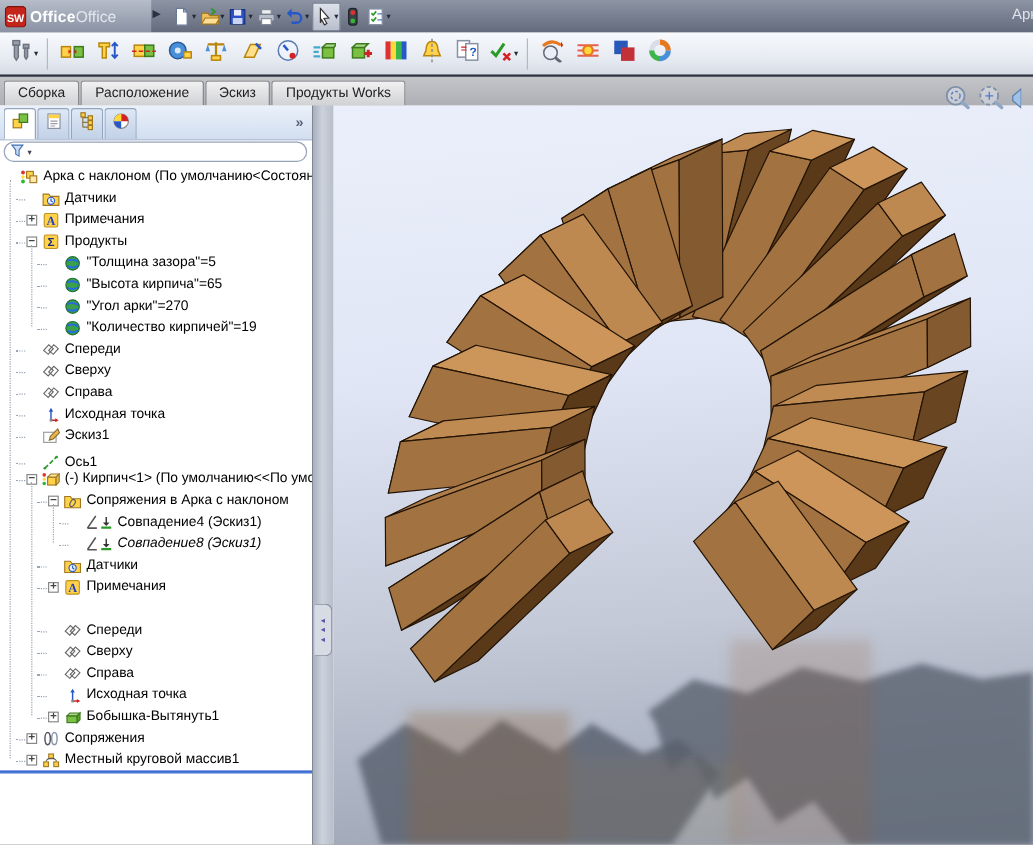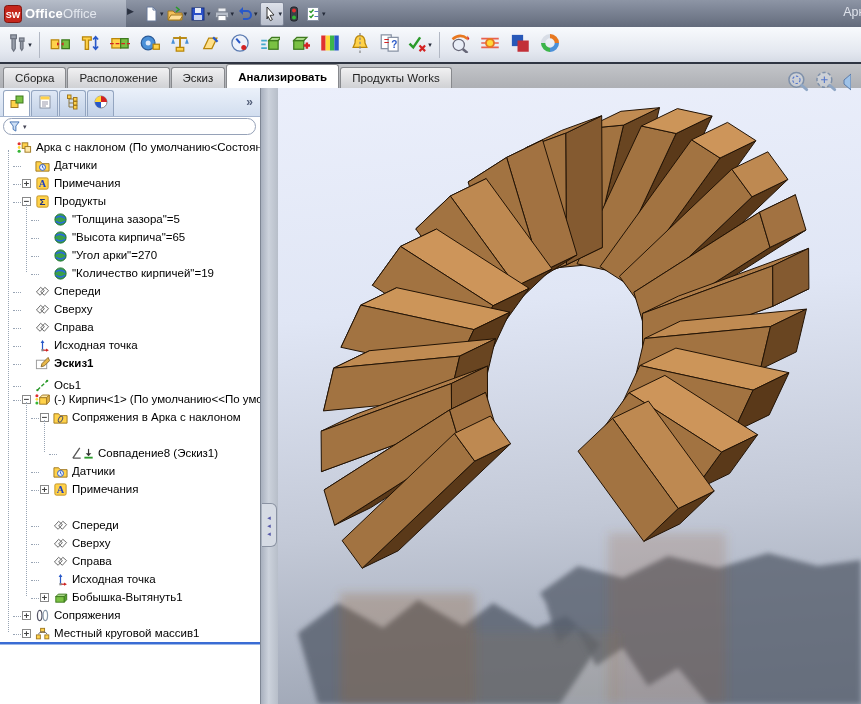--- a/index.html
+++ b/index.html
@@ -303,21 +303,20 @@
             <path d="M13.5 8a5.5 5.5 0 0 1-5.5 5.5" fill="none" stroke="#4a90d8" stroke-width="3.4"></path>
             <path d="M8 13.5A5.5 5.5 0 0 1 2.5 8" fill="none" stroke="#3cb54a" stroke-width="3.4"></path>
           </svg></span>
       </div>
     </div>
 
   <div id="tabrow">
       <div class="ctab">Сборка</div>
       <div class="ctab">Расположение</div>
       <div class="ctab">Эскиз</div>
-      <div class="ctab active">Анализировать</div>
       <div class="ctab">Продукты Works</div>
     </div>
 
   <div id="panel">
     <div id="ptabs">
       <div class="ptab active">
           <span><svg width="16" height="16" viewBox="0 0 16 16">
               <rect x="2" y="6.5" width="7" height="7" fill="#ffd24a" stroke="#a07820"></rect>
               <rect x="7" y="2" width="7" height="7" fill="#7ac143" stroke="#3e7a1e"></rect>
             </svg></span>
@@ -460,21 +459,21 @@
           <span class="stub" style="left:13px;top:9px;width:8px;"></span>
           <span class="ticon" style="left:35px;"><svg width="15" height="15" viewBox="0 0 16 16">
               <path d="M8 13V3.5" stroke="#2858c8" stroke-width="1.3"></path>
               <path d="M8 2 6 5.4h4z" fill="#2858c8"></path>
               <path d="M8 13h5" stroke="#c22" stroke-width="1.3"></path>
               <path d="M14.8 13l-3-1.7v3.4z" fill="#c22"></path>
               <rect x="6.8" y="11.8" width="2.4" height="2.4" fill="#888"></rect>
             </svg></span>
           <span class="tlabel" style="left:54px;">Исходная точка</span>
         </div>
-        <div class="trow" style="top: 218px; font-weight: bold;">
+        <div class="trow" style="top: 218px;">
           <span class="stub" style="left:13px;top:9px;width:8px;"></span>
           <span class="ticon" style="left:35px;"><svg width="15" height="15" viewBox="0 0 16 16">
               <rect x="1.5" y="4.5" width="11" height="9" fill="#fff" stroke="#999"></rect>
               <path d="M14 1.5 7.5 8l-1 3.5L10 10.5 15.5 5z" fill="#e8b84a" stroke="#8a6a2a"></path>
             </svg></span>
           <span class="tlabel" style="left:54px;">Эскиз1</span>
         </div>
         <div class="trow" style="top: 240px;">
           <span class="stub" style="left:13px;top:9px;width:8px;"></span>
           <span class="ticon" style="left:35px;"><svg width="15" height="15" viewBox="0 0 16 16">
@@ -498,30 +497,40 @@
           <span class="tlabel" style="left:54px;">(-) Кирпич&lt;1&gt; (По умолчанию&lt;&lt;По умо</span>
         </div>
         <div class="trow" style="top: 272px;">
           <span class="stub" style="left:31px;top:9px;width:8px;"></span>
           <span class="texp" style="left:40px;">−</span>
           <span class="ticon" style="left:53px;"><svg width="15" height="15" viewBox="0 0 16 16">
               <path d="M1 4h5l1.5 2H15v8H1z" fill="#ffd24a" stroke="#a07820"></path>
               <ellipse cx="8" cy="9.8" rx="2" ry="3.4" fill="none" stroke="#556" transform="rotate(28 8 9.8)"></ellipse>
             </svg></span>
           <span class="tlabel" style="left:72px;">Сопряжения в Арка с наклоном</span>
+        </div>
+        <div class="trow" style="top: 290px;">
+          <span class="stub" style="left:49px;top:9px;width:8px;"></span>
+          <span class="ticon" style="left:71px;"><svg width="24" height="15" viewBox="0 0 26 16">
+              <path d="M2 13 9.5 2M2 13h8.5" fill="none" stroke="#555" stroke-width="1.4"></path>
+              <path d="M19 3v6" stroke="#333" stroke-width="1.3"></path>
+              <path d="M19 11l-3-3.2h6z" fill="#333"></path>
+              <path d="M14.5 12.5h9" stroke="#2a9a2a" stroke-width="2"></path>
+            </svg></span>
+          <span class="tlabel" style="left:98px;">Совпадение4 (Эскиз1)</span>
         </div>
         <div class="trow" style="top: 308px;">
           <span class="stub" style="left:49px;top:9px;width:8px;"></span>
           <span class="ticon" style="left:71px;"><svg width="24" height="15" viewBox="0 0 26 16">
               <path d="M2 13 9.5 2M2 13h8.5" fill="none" stroke="#555" stroke-width="1.4"></path>
               <path d="M19 3v6" stroke="#333" stroke-width="1.3"></path>
               <path d="M19 11l-3-3.2h6z" fill="#333"></path>
               <path d="M14.5 12.5h9" stroke="#2a9a2a" stroke-width="2"></path>
             </svg></span>
-          <span class="tlabel" style="left:98px;">Совпадение8 (Эскиз1)</span>
+          <span class="tlabel" style="left:98px;font-style:italic;">Совпадение8 (Эскиз1)</span>
         </div>
         <div class="trow" style="top: 326px;">
           <span class="stub" style="left:31px;top:9px;width:8px;"></span>
           <span class="ticon" style="left:53px;"><svg width="15" height="15" viewBox="0 0 16 16">
               <path d="M1 4h5l1.5 2H15v8H1z" fill="#ffd24a" stroke="#a07820"></path>
               <circle cx="8" cy="10" r="3.2" fill="#e8f0fc" stroke="#2858c8"></circle>
               <path d="M8 8v2l1.5 1" fill="none" stroke="#2858c8"></path>
             </svg></span>
           <span class="tlabel" style="left:72px;">Датчики</span>
         </div>

